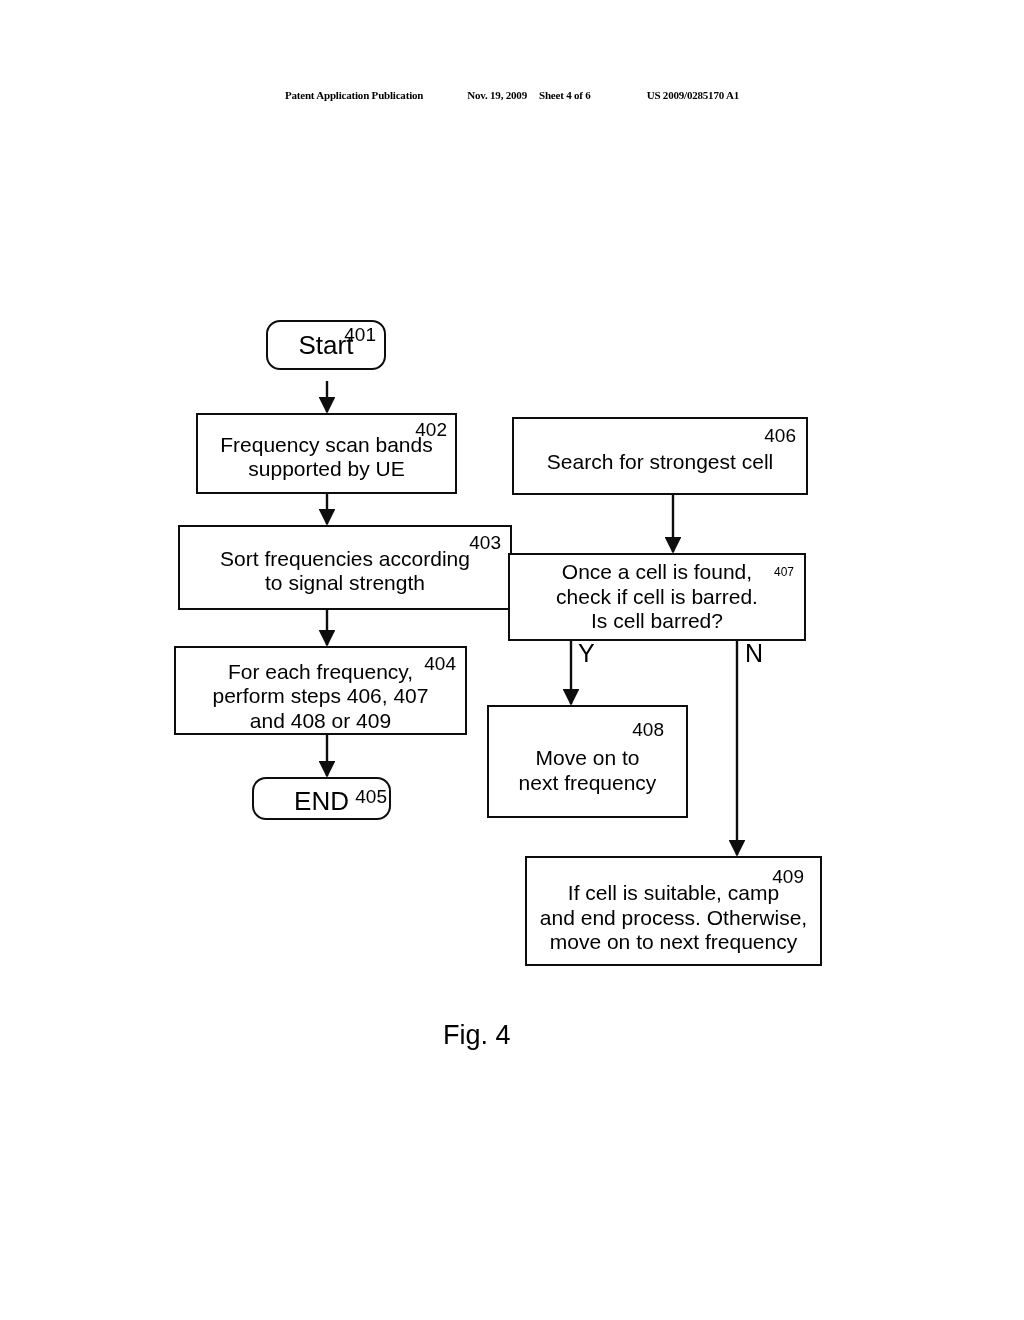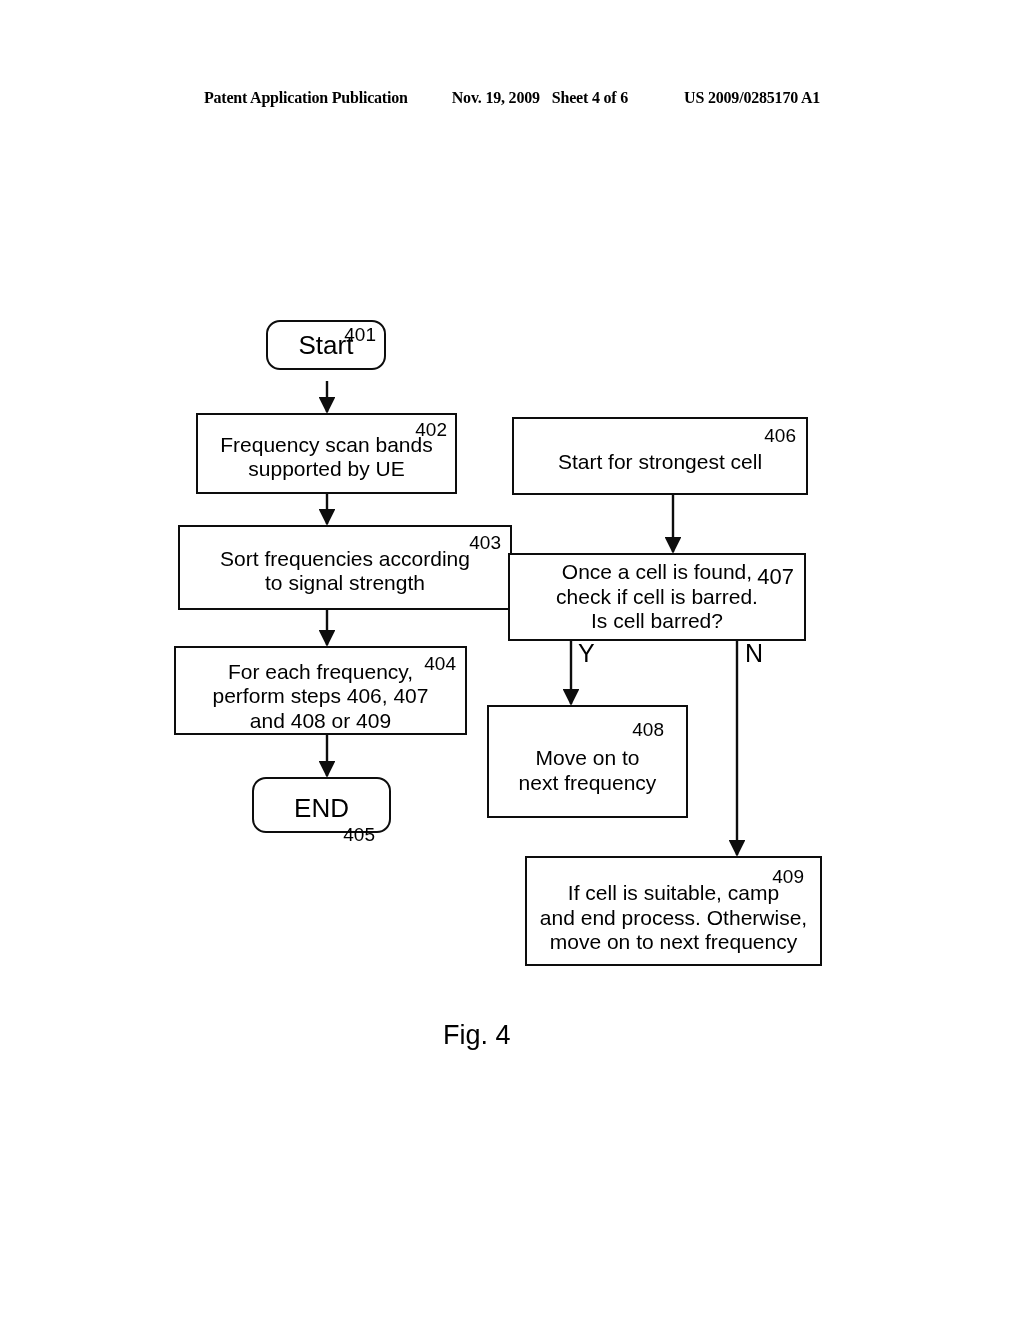--- a/index.html
+++ b/index.html
@@ -22,21 +22,21 @@
     position: absolute;
     top: 89px;
     left: 0;
     width: 1024px;
     height: 24px;
     display: flex;
     justify-content: center;
     align-items: baseline;
     font-family: "Liberation Serif", serif;
     font-weight: bold;
-    font-size: 16px;
+    font-size: 11px;
     letter-spacing: -0.2px;
     white-space: nowrap;
   }
   .hdr-pub      { margin-right: 44px; }
   .hdr-date     { margin-right: 12px; }
   .hdr-sheet    { margin-right: 56px; }
   .hdr-patnum   { }
 
   
   .figure {
@@ -77,21 +77,21 @@
   }
   .node-text.big { font-size: 26px; }
 
   
   .ref {
     position: absolute;
     font-size: 19px;
     line-height: 1;
     font-family: "Liberation Sans", sans-serif;
   }
-  .ref.small { font-size: 22px; }
+  .ref.small { font-size: 12px; }
 
   
   .branch-label {
     position: absolute;
     font-size: 25px;
     line-height: 1;
   }
 
   
   .fig-caption {
@@ -152,27 +152,27 @@
     <span class="ref" style="right:9px; top:6px;">403</span>
   </div>
 
   <div class="node" style="left:174px; top:646px; width:293px; height:89px;justify-content:flex-end;">
     <span class="node-text">For each frequency,
 perform steps 406, 407
 and 408 or 409</span>
     <span class="ref" style="right:9px; top:6px;">404</span>
   </div>
 
-  <div class="node rounded" style="left:252px; top:777px; width:139px; height:56px;">
+  <div class="node rounded" style="left:252px; top:777px; width:139px; height:43px;">
     <span class="node-text big" style="margin-top:6px;">END</span>
-    <span class="ref" style="right:14px; top:8px;margin-top:38px;">405</span>
+    <span class="ref" style="right:2px; top:8px;">405</span>
   </div>
 
   <div class="node" style="left:512px; top:417px; width:296px; height:78px;">
-    <span class="node-text" style="margin-top:12px;">Start for strongest cell</span>
+    <span class="node-text" style="margin-top:12px;">Search for strongest cell</span>
     <span class="ref" style="right:10px; top:7px;">406</span>
   </div>
 
   <div class="node" style="left:508px; top:553px; width:298px; height:88px;">
     <span class="node-text">Once a cell is found,
 check if cell is barred.
 Is cell barred?</span>
     <span class="ref small" style="right:10px; top:11px;">407</span>
   </div>
 

